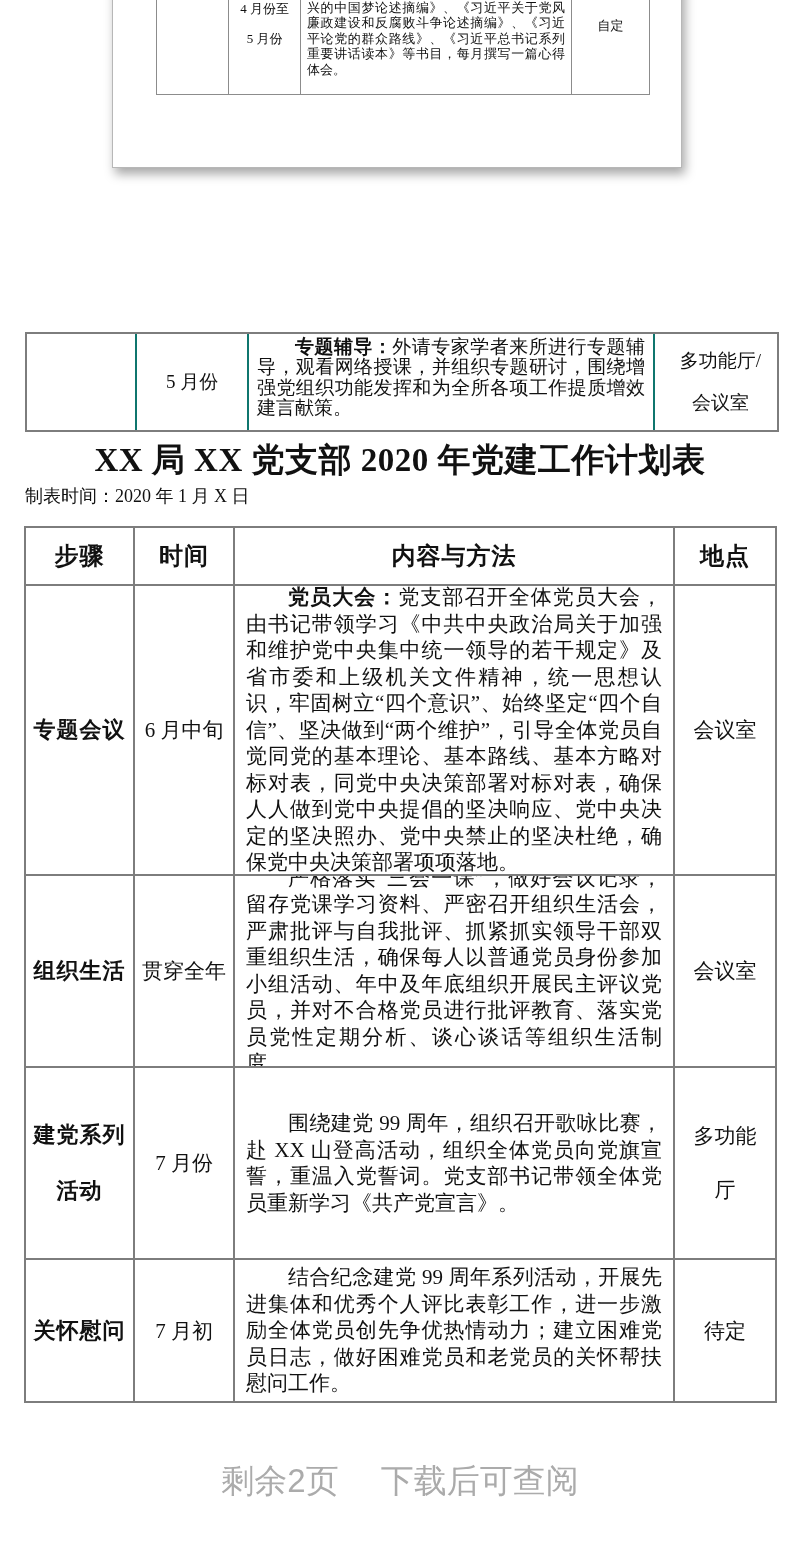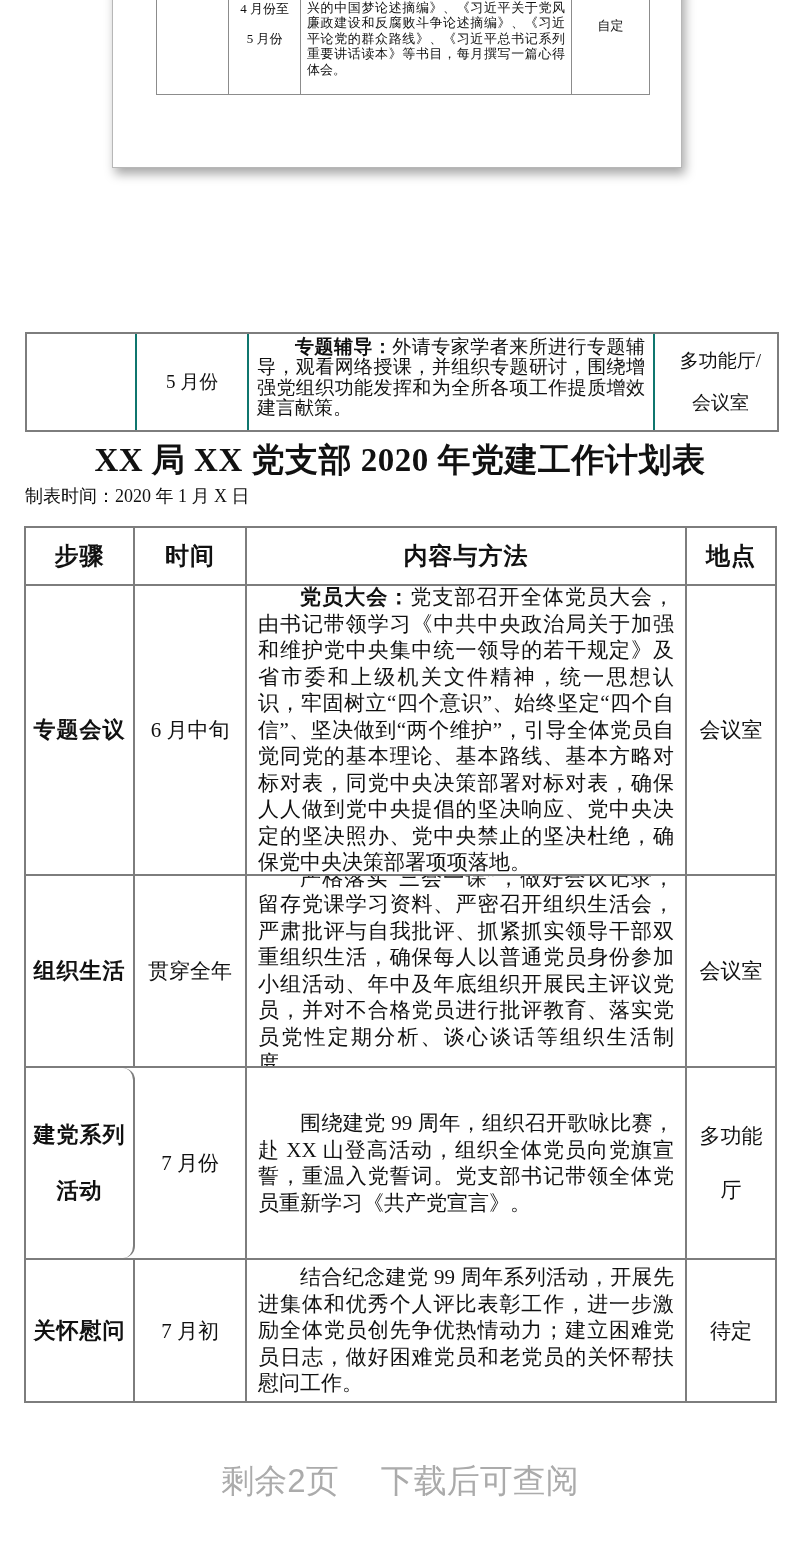--- a/index.html
+++ b/index.html
@@ -86,37 +86,37 @@
     border: 2px solid #7d7d7d;
     display: flex;
     flex-direction: column;
     font-size: 21px;
   }
   .row { display: flex; border-bottom: 2px solid #7d7d7d; overflow: hidden; }
   .row:last-child { border-bottom: none; }
   .row .cell { border-right: 2px solid #7d7d7d; overflow: hidden; }
   .row .cell:last-child { border-right: none; }
   .col-step { width: 109px; }
-  .col-time { width: 112px; }
+  .col-time { width: 100px; }
   .col-content { width: 440px; }
   .col-place { flex: 1; }
   .cell {
     display: flex;
     flex-direction: column;
     align-items: center;
     justify-content: center;
   }
   .r-head { height: 58px; }
   .r-head .cell { font-weight: bold; font-size: 24px; letter-spacing: 1px; }
   .r1 { height: 291px; }
   .r2 { height: 192px; }
   .r3 { height: 193px; }
   .r4 { height: 141px; }
   .step-label { font-weight: bold; font-size: 22px; letter-spacing: 1px; }
-  .stack { gap: 26px; border-radius: 12px; }
+  .stack { gap: 26px; }
   .cell-content {
     align-items: stretch;
     padding: 6px 11px;
     text-align: justify;
     line-height: 26.5px;
   }
   .cell-content p { text-indent: 2em; }
 
   
   .footer-hint {

